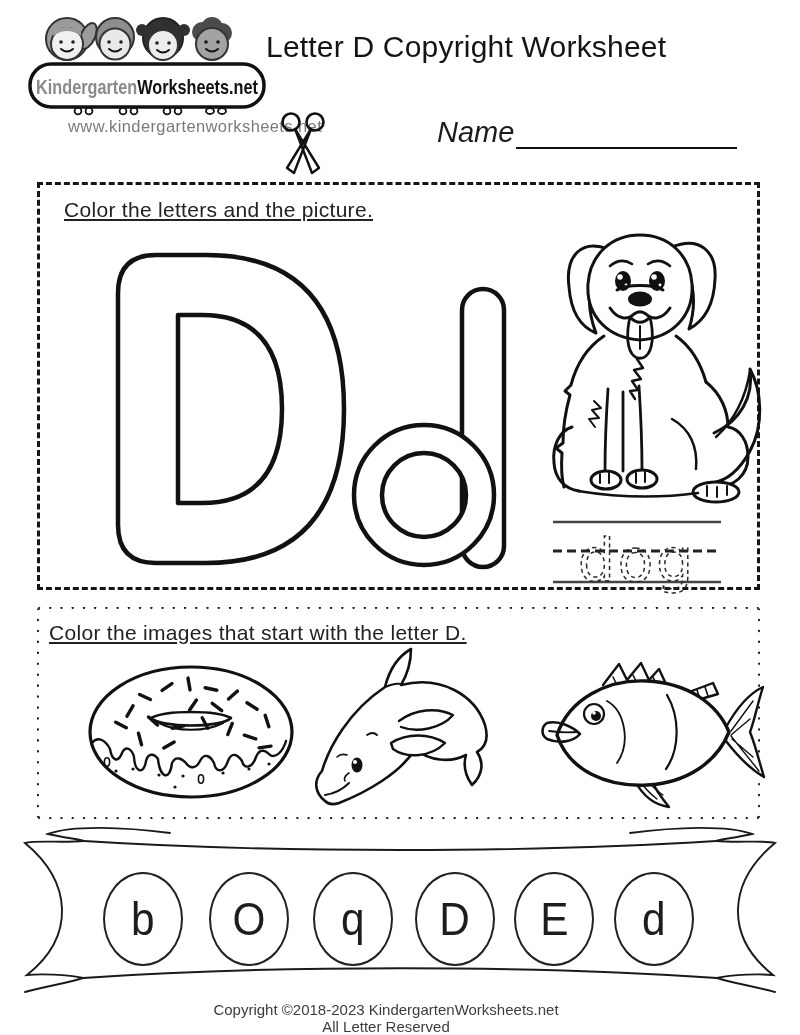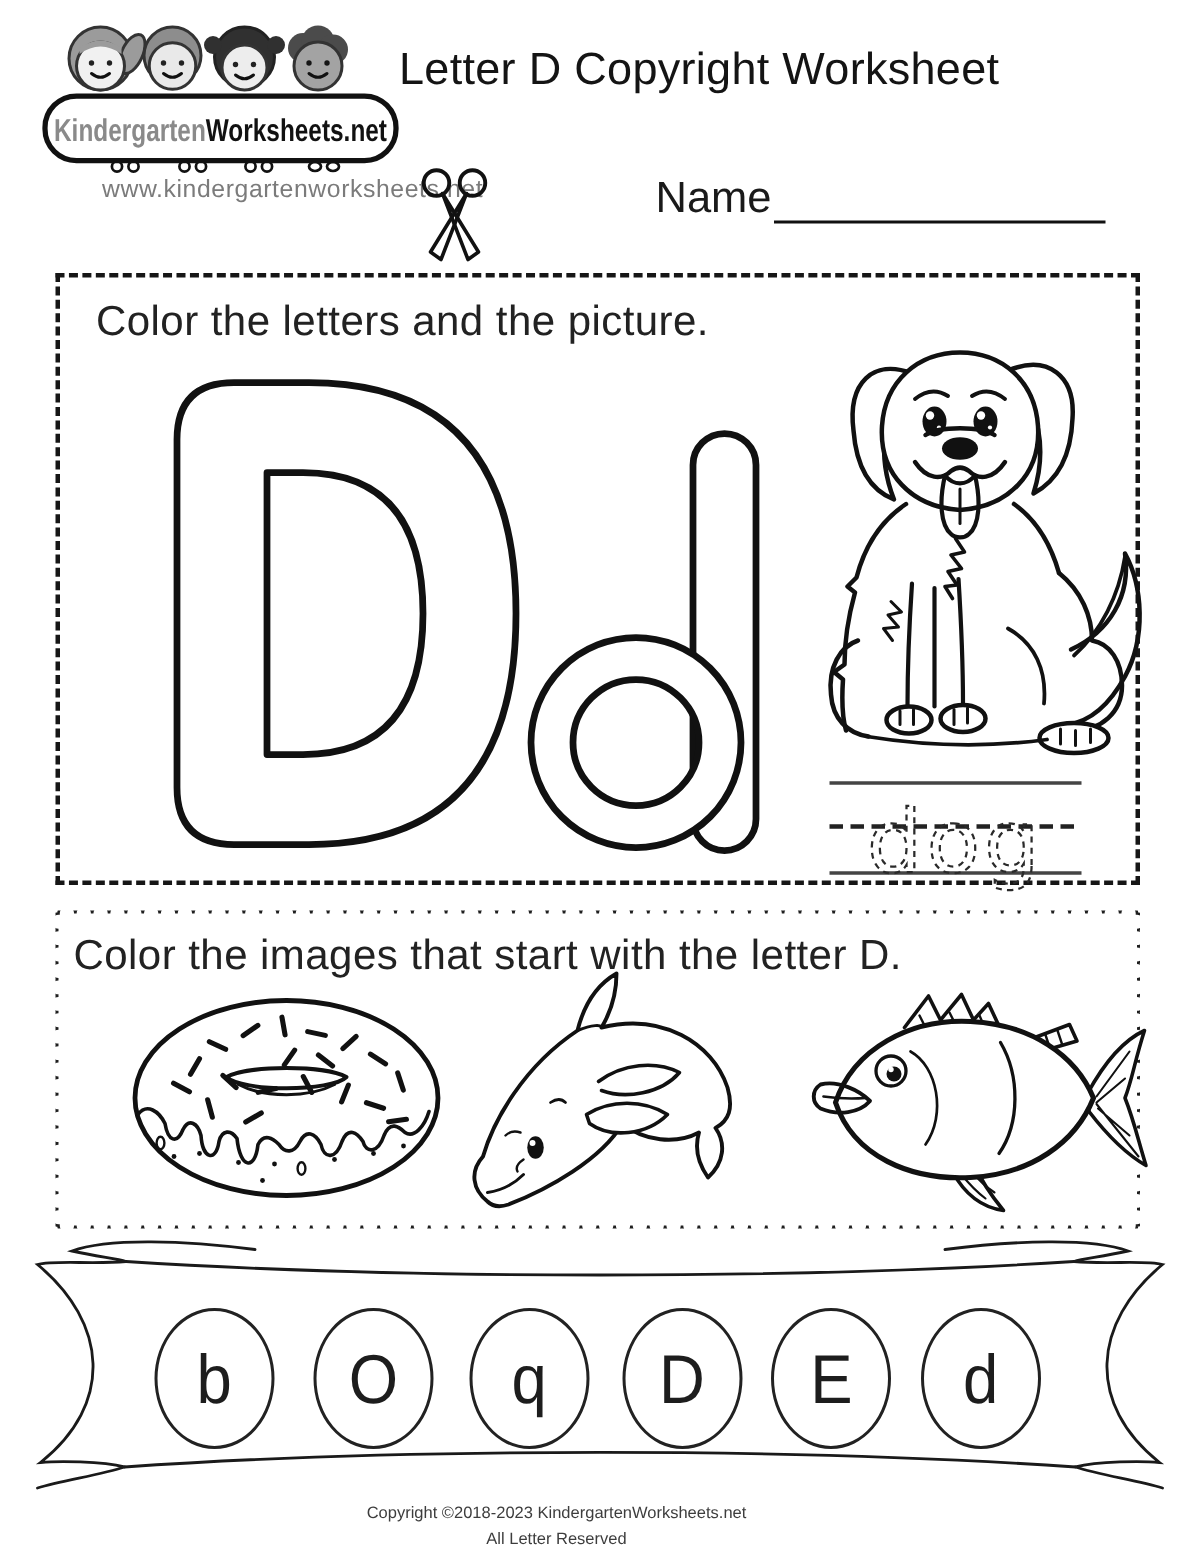--- a/index.html
+++ b/index.html
@@ -7,26 +7,26 @@
     font-family:"Liberation Sans", sans-serif; color:#111; }
   .abs { position:absolute; }
   #page { position:relative; width:800px; height:1035px; background:#fff; }
 
   
   #logo { left:26px; top:10px; width:242px; height:112px; }
   #site-url { left:28px; top:117px; font-size:16.5px; color:#7b7b7b; letter-spacing:.4px;margin-left:40px; }
   #page-title { left:266px; top:30px; font-size:30px; color:#141414; letter-spacing:.2px; }
   #scissors { left:276px; top:110px; width:54px; height:68px; }
   #name-row { left:437px; top:116px; width:300px; display:flex; align-items:flex-end; }
-  #name-label { font-size:29px; color:#1a1a1a; }
+  #name-label { font-size:29px; color:#1a1a1a;font-style:italic; }
   #name-line { flex:1; height:30px; border-bottom:2px solid #111; margin-left:2px; }
 
   
   #box-letters { left:37px; top:182px; width:723px; height:408px; border:3px dashed #161616; }
-  .instruction { font-size:28px; color:#222; letter-spacing:.3px; }
+  .instruction { font-size:21px; color:#222; letter-spacing:.3px;text-decoration:underline; }
   #ins1 { position:absolute; left:24px; top:13px; }
   #big-D { position:absolute; left:14px; top:62px; }
   #big-d { position:absolute; left:308px; top:98px; }
   #dog-art { position:absolute; left:480px; top:36px; }
   #trace { position:absolute; left:505px; top:330px; }
 
   
   #box-images { left:37px; top:607px; width:723px; height:212px;text-align:right; }
   #scallop-border { position:absolute; left:0; top:0; }
   #ins2 { position:absolute; left:12px; top:14px; }
@@ -37,22 +37,22 @@
   
   #banner { left:20px; top:826px; width:760px; height:180px; }
   #banner-svg { position:absolute; left:0; top:0; }
   #ins3 { position:absolute; left:68px; top:16px; }
   .letter-circle { position:absolute; top:46px; width:80px; height:94px;
     border:2px solid #222; border-radius:50%; display:flex; align-items:center;
     justify-content:center; background:#fff; }
   .letter-circle span { font-size:46px; color:#1d1d1d; transform:scaleX(.92); }
 
   
-  #footer { left:3px; top:1001px; width:736px; text-align:center; color:#3d3d3d;
-    font-size:11px; line-height:17px; }
+  #footer { left:18px; top:1001px; width:736px; text-align:center; color:#3d3d3d;
+    font-size:15px; line-height:17px; }
 
   svg { display:block; }
   .ink { stroke:#111; fill:none; stroke-linecap:round; stroke-linejoin:round; }
 </style>
 </head>
 <body>
 
 <div id="page">
 
   <svg id="logo" class="abs" width="242" height="112" viewBox="0 0 242 112">

